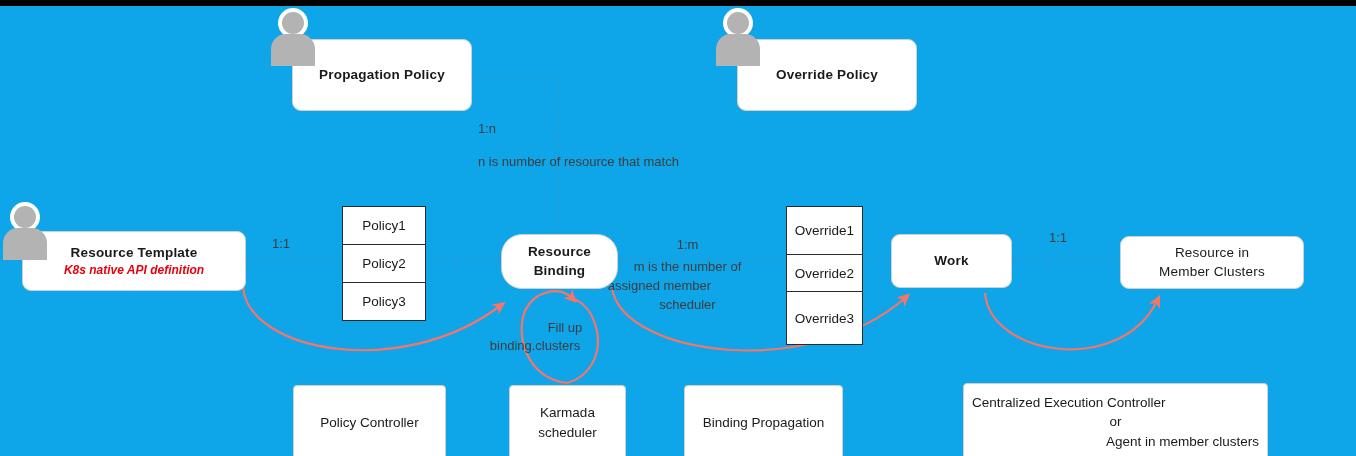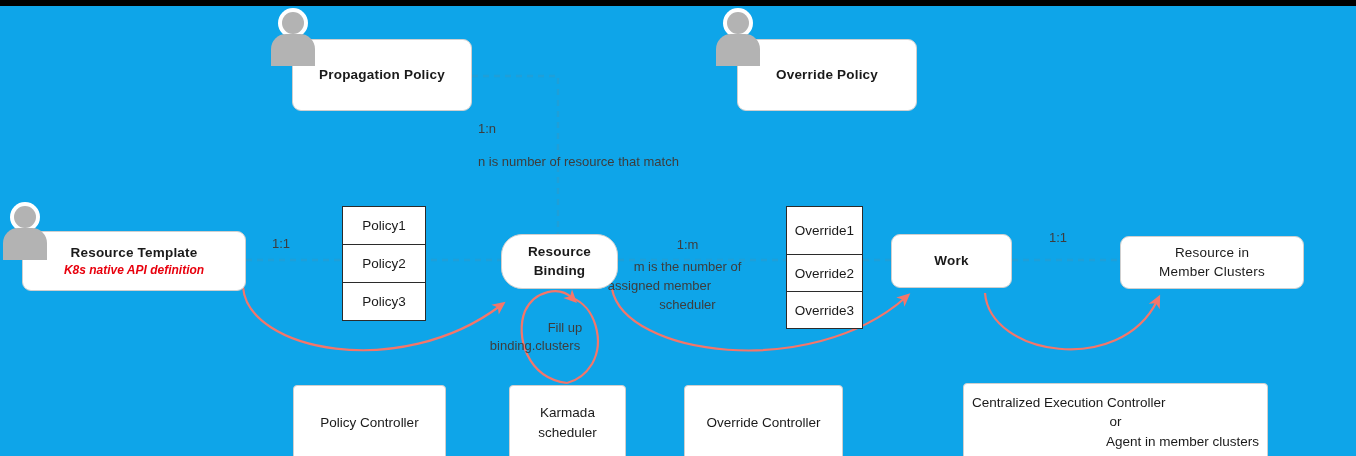--- a/index.html
+++ b/index.html
@@ -210,21 +210,21 @@
 
   <div class="stack" style="left:342px; top:200px; width:84px;">
     <div class="cell" style="height:39px;">Policy1</div>
     <div class="cell" style="height:39px;">Policy2</div>
     <div class="cell" style="height:39px;">Policy3</div>
   </div>
 
   <div class="stack" style="left:786px; top:200px; width:77px;">
     <div class="cell" style="height:49px;">Override1</div>
     <div class="cell" style="height:38px;">Override2</div>
-    <div class="cell" style="height:38px;">Override3</div>
+    <div class="cell" style="height:54px;">Override3</div>
   </div>
 
   <div class="edge-label" style="left:272px; top:229px;">1:1</div>
 
   <div class="edge-label" style="left:478px; top:114px;">1:n</div>
   <div class="edge-label" style="left:478px; top:147px;">n is number of resource that match</div>
 
   <div class="edge-label center" style="left:620px; top:230px; width:135px;">1:m</div>
   <div class="edge-label center" style="left:620px; top:252px; width:135px;">m is the number of</div>
   <div class="edge-label center" style="left:592px; top:271px; width:135px;">assigned member</div>
@@ -238,21 +238,21 @@
   <div class="ctrl" style="left:293px; top:379px; width:153px; height:75px;">
     <div>Policy Controller</div>
   </div>
 
   <div class="ctrl" style="left:509px; top:379px; width:117px; height:75px;">
     <div>Karmada</div>
     <div>scheduler</div>
   </div>
 
   <div class="ctrl" style="left:684px; top:379px; width:159px; height:75px;">
-    <div>Override Controller</div>
+    <div>Binding Propagation</div>
   </div>
 
   <div class="ctrl stagger" style="left:963px; top:377px; width:305px; height:78px;">
     <div class="l1">Centralized Execution Controller</div>
     <div class="l2">or</div>
     <div class="l3">Agent in member clusters</div>
   </div>
 
 </div>
 

